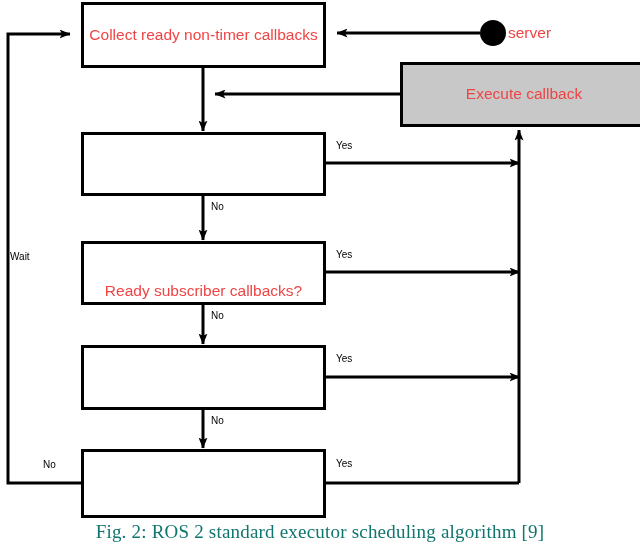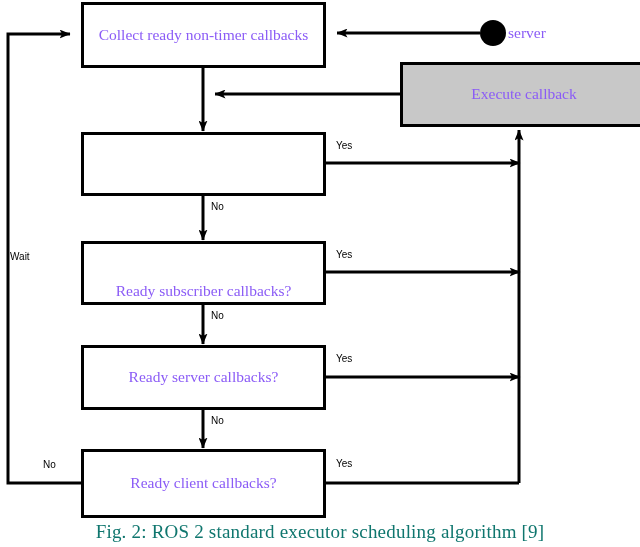--- a/index.html
+++ b/index.html
@@ -26,24 +26,23 @@
     height: 547px;
     display: block;
   }
   .node-label {
     position: absolute;
     display: flex;
     align-items: center;
     justify-content: center;
     text-align: center;
     font-size: 15.5px;
-    color: #8b5cf6;
+    color: #ef4444;
     line-height: 1.18;
     pointer-events: none;
-    font-family: Liberation Serif, serif;
   }
   .edge-label {
     position: absolute;
     font-size: 10px;
     color: #000000;
     white-space: nowrap;
   }
   .caption {
     position: absolute;
     left: 0;
@@ -117,23 +116,21 @@
     <path d="M82,483 L8,483 L8,34 L70,34" fill="none" stroke="#000000" stroke-width="3" marker-end="url(#arrowR)"></path>
   </svg>
 
   <div class="node-label" style="left:86px; top:6px; width:235px; height:58px;">Collect ready non-timer callbacks</div>
 
   <div class="node-label" style="left:404px; top:66px; width:240px; height:57px;">Execute callback</div>
 
 
   <div class="node-label" style="left:86px; top:263px; width:235px; height:56px;">Ready subscriber callbacks?</div>
 
-  <div class="node-label" style="left:86px; top:349px; width:235px; height:57px;">Ready server callbacks?</div>
 
-  <div class="node-label" style="left:86px; top:453px; width:235px; height:61px;">Ready client callbacks?</div>
 
   <div class="node-label" style="left:508px; top:22px; width:70px; height:22px; justify-content:flex-start;">server</div>
 
   <div class="edge-label" style="left:10px; top:251px;">Wait</div>
 
   <div class="edge-label" style="left:336px; top:140px;">Yes</div>
 
   <div class="edge-label" style="left:211px; top:201px;">No</div>
 
   <div class="edge-label" style="left:336px; top:249px;">Yes</div>

